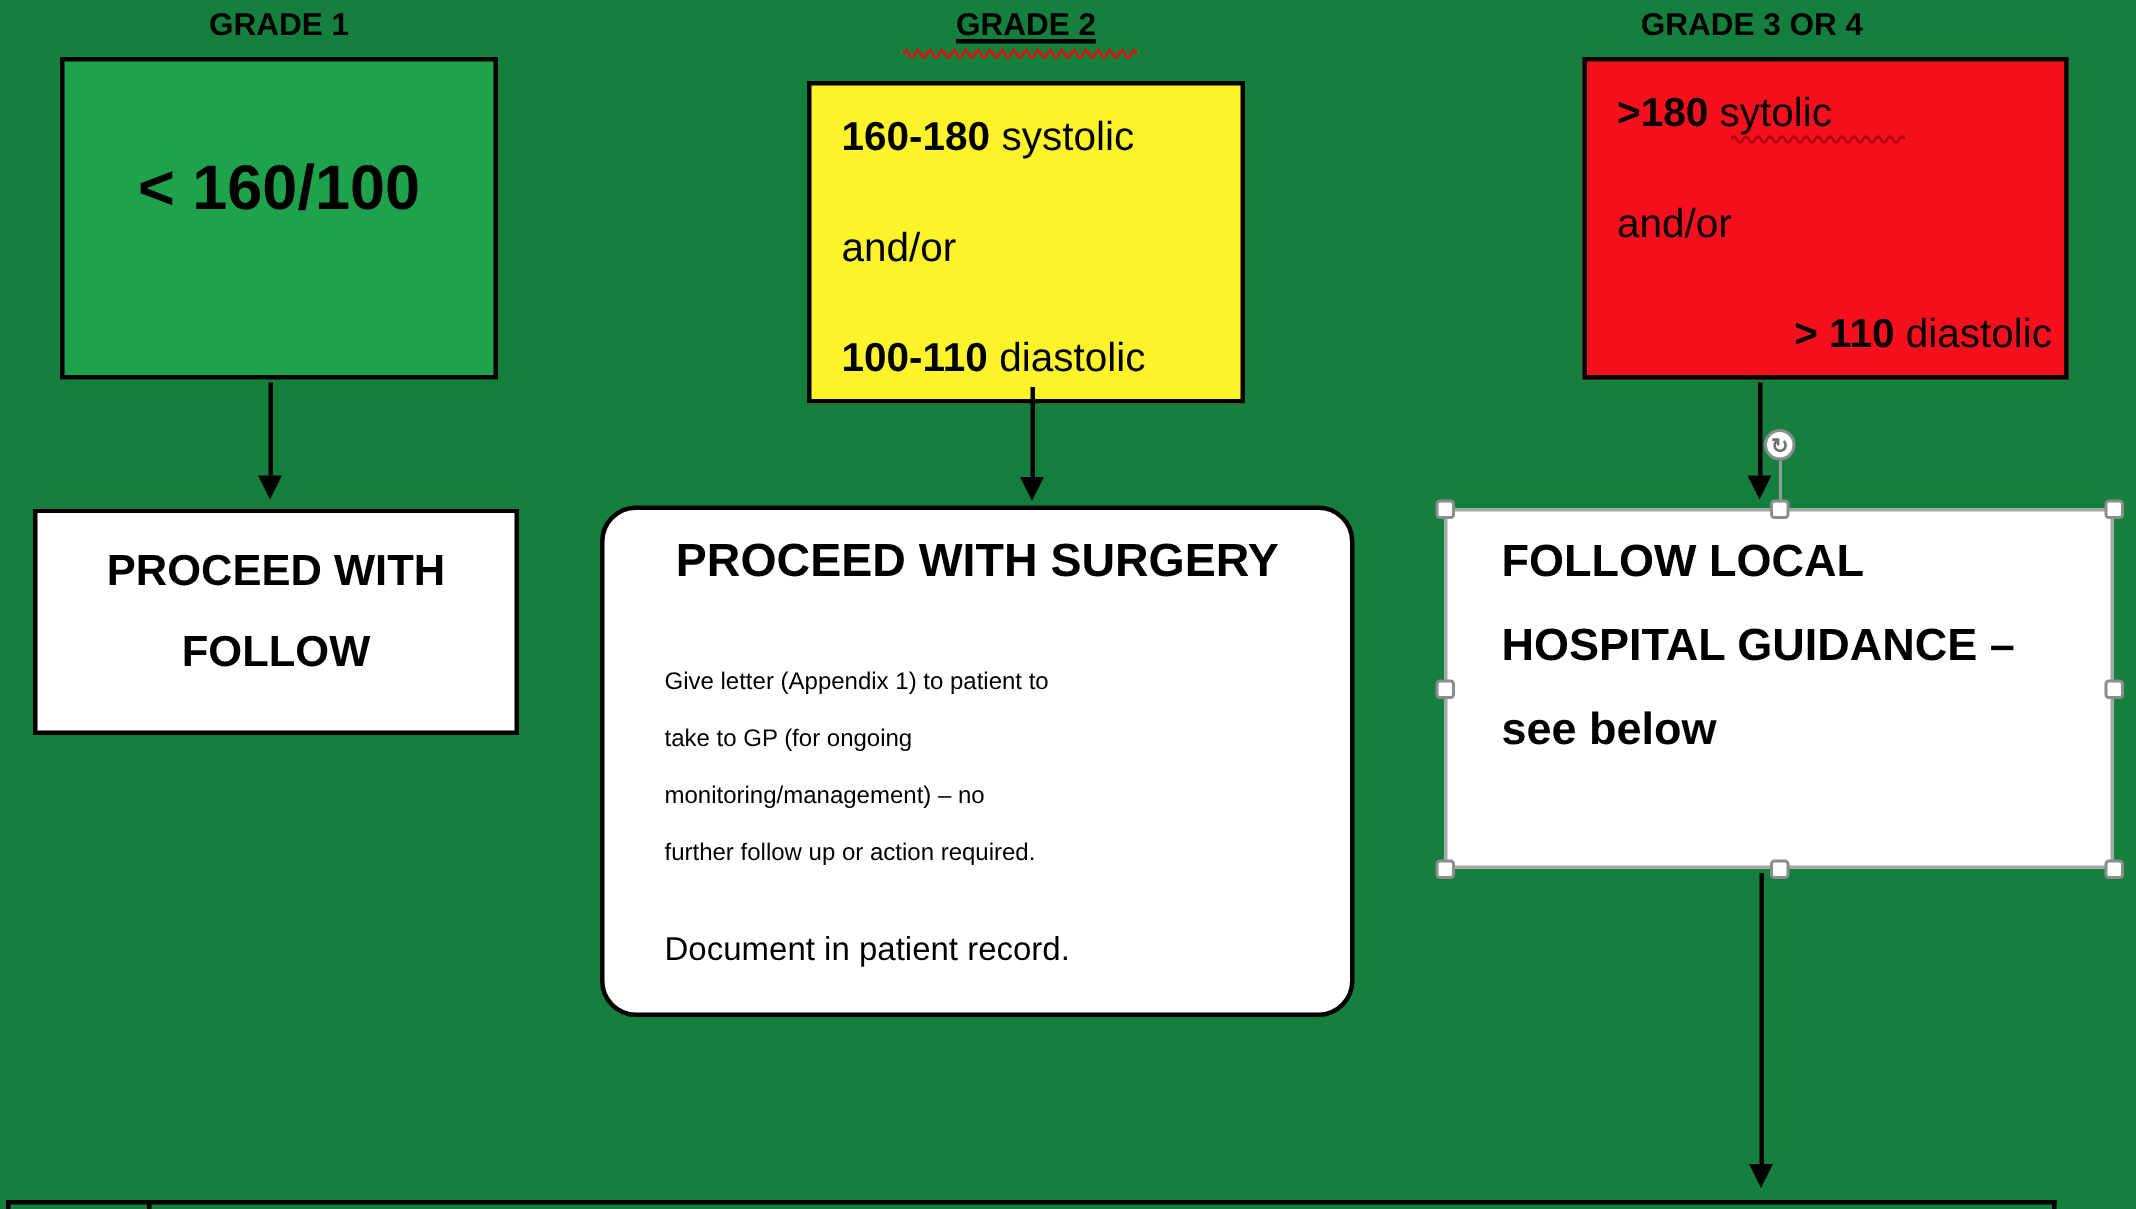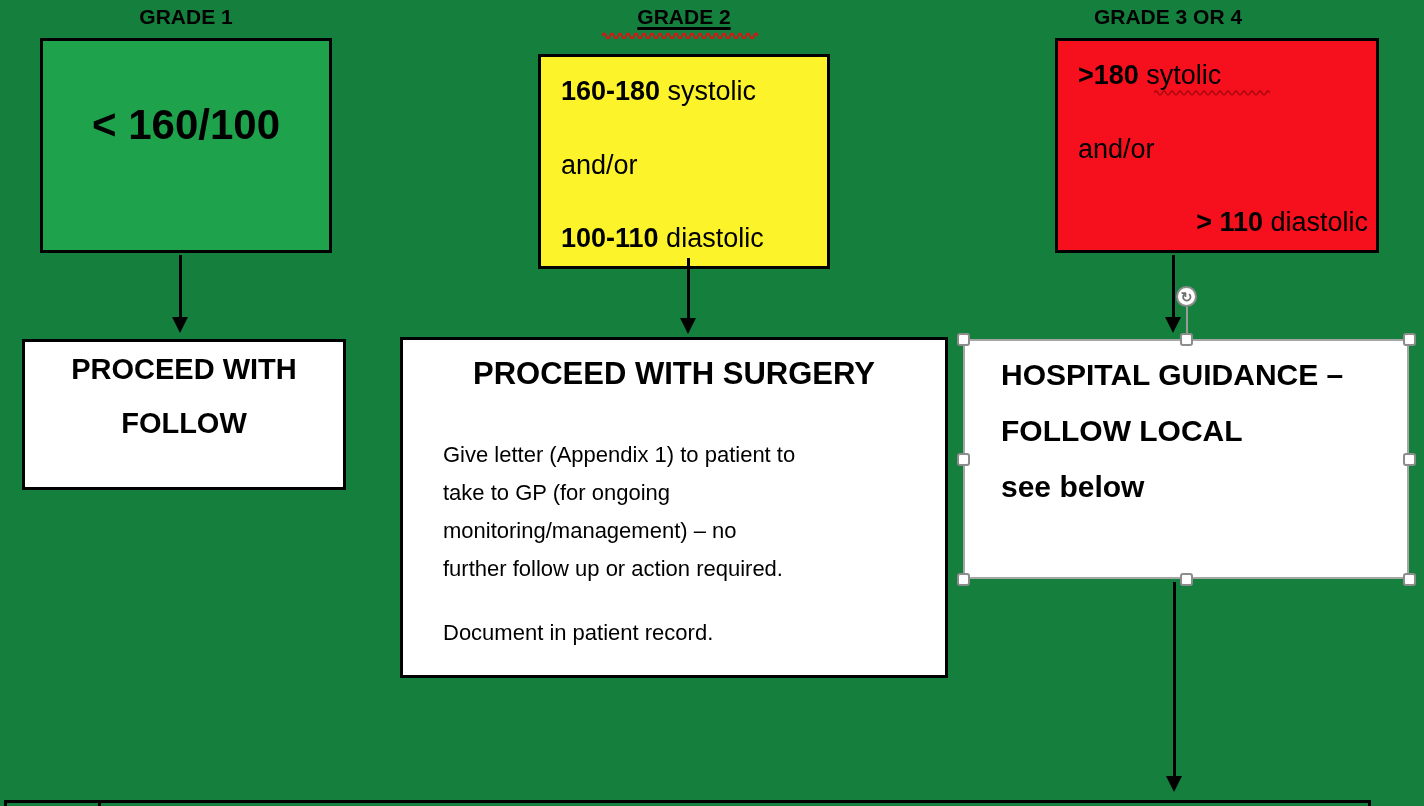--- a/index.html
+++ b/index.html
@@ -38,23 +38,23 @@
     position:absolute;left:1176px;top:286px;width:21px;height:21px;border:2px solid #8c8c8c;
     border-radius:50%;background:#fff;box-sizing:border-box;z-index:6;
     display:flex;align-items:center;justify-content:center;
     font-size:14px;line-height:1;color:#6e6e6e;font-weight:700;
   }
   .sel-text{
     position:absolute;left:1001px;top:347px;width:400px;
     font-weight:700;font-size:30px;line-height:56px;
   }
   .mid-title{position:absolute;top:14px;left:0;width:100%;text-align:center;font-weight:700;font-size:31px;line-height:40px;}
-  .mid-body{position:absolute;top:96px;left:40px;width:440px;font-size:22px;line-height:38px;}
+  .mid-body{position:absolute;top:96px;left:40px;width:440px;font-size:16px;line-height:38px;}
   .mid-footer{position:absolute;top:274px;left:40px;font-size:22px;line-height:38px;}
-  .left-outcome-text{width:100%;text-align:center;font-weight:700;font-size:29px;line-height:54px;padding-top:0;}
+  .left-outcome-text{width:100%;text-align:center;font-weight:700;font-size:29px;line-height:54px;padding-top:12px;}
   .squiggle{position:absolute;}
   .table-edge{position:absolute;background:#000;}
 </style>
 </head>
 <body>
 
 <div id="canvas">
 
   <div class="grade-title" style="left:40px;width:292px;">GRADE 1</div>
   <div class="grade-title" style="left:538px;width:292px;text-decoration:underline;text-decoration-thickness:2.5px;text-underline-offset:3px;text-align:center;">GRADE 2</div>
@@ -95,35 +95,35 @@
     <div class="head" style="top:62px;"></div>
   </div>
 
   <div class="outcome" style="left:22px;top:339px;width:324px;height:151px;">
     <div class="left-outcome-text">
       <div>PROCEED WITH</div>
       <div>FOLLOW</div>
     </div>
   </div>
 
-  <div class="outcome" style="left:400px;top:337px;width:548px;height:341px;">
+  <div class="outcome" style="left:400px;top:337px;width:503px;height:341px;border-radius:24px;">
     <div class="mid-title">PROCEED WITH SURGERY</div>
     <div class="mid-body">
       <div>Give letter (Appendix 1) to patient to</div>
       <div>take to GP (for ongoing</div>
       <div>monitoring/management) – no</div>
       <div>further follow up or action required.</div>
     </div>
     <div class="mid-footer">Document in patient record.</div>
   </div>
 
   <div class="sel-rect"></div>
   <div class="sel-text">
+    <div>FOLLOW LOCAL</div>
     <div>HOSPITAL GUIDANCE –</div>
-    <div>FOLLOW LOCAL</div>
     <div>see below</div>
   </div>
 
   <div class="handle" style="left:956.5px;top:332.5px;"></div>
   <div class="handle" style="left:1179.5px;top:332.5px;"></div>
   <div class="handle" style="left:1402.5px;top:332.5px;"></div>
   <div class="handle" style="left:956.5px;top:452.5px;"></div>
   <div class="handle" style="left:1402.5px;top:452.5px;"></div>
   <div class="handle" style="left:956.5px;top:572.5px;"></div>
   <div class="handle" style="left:1179.5px;top:572.5px;"></div>

